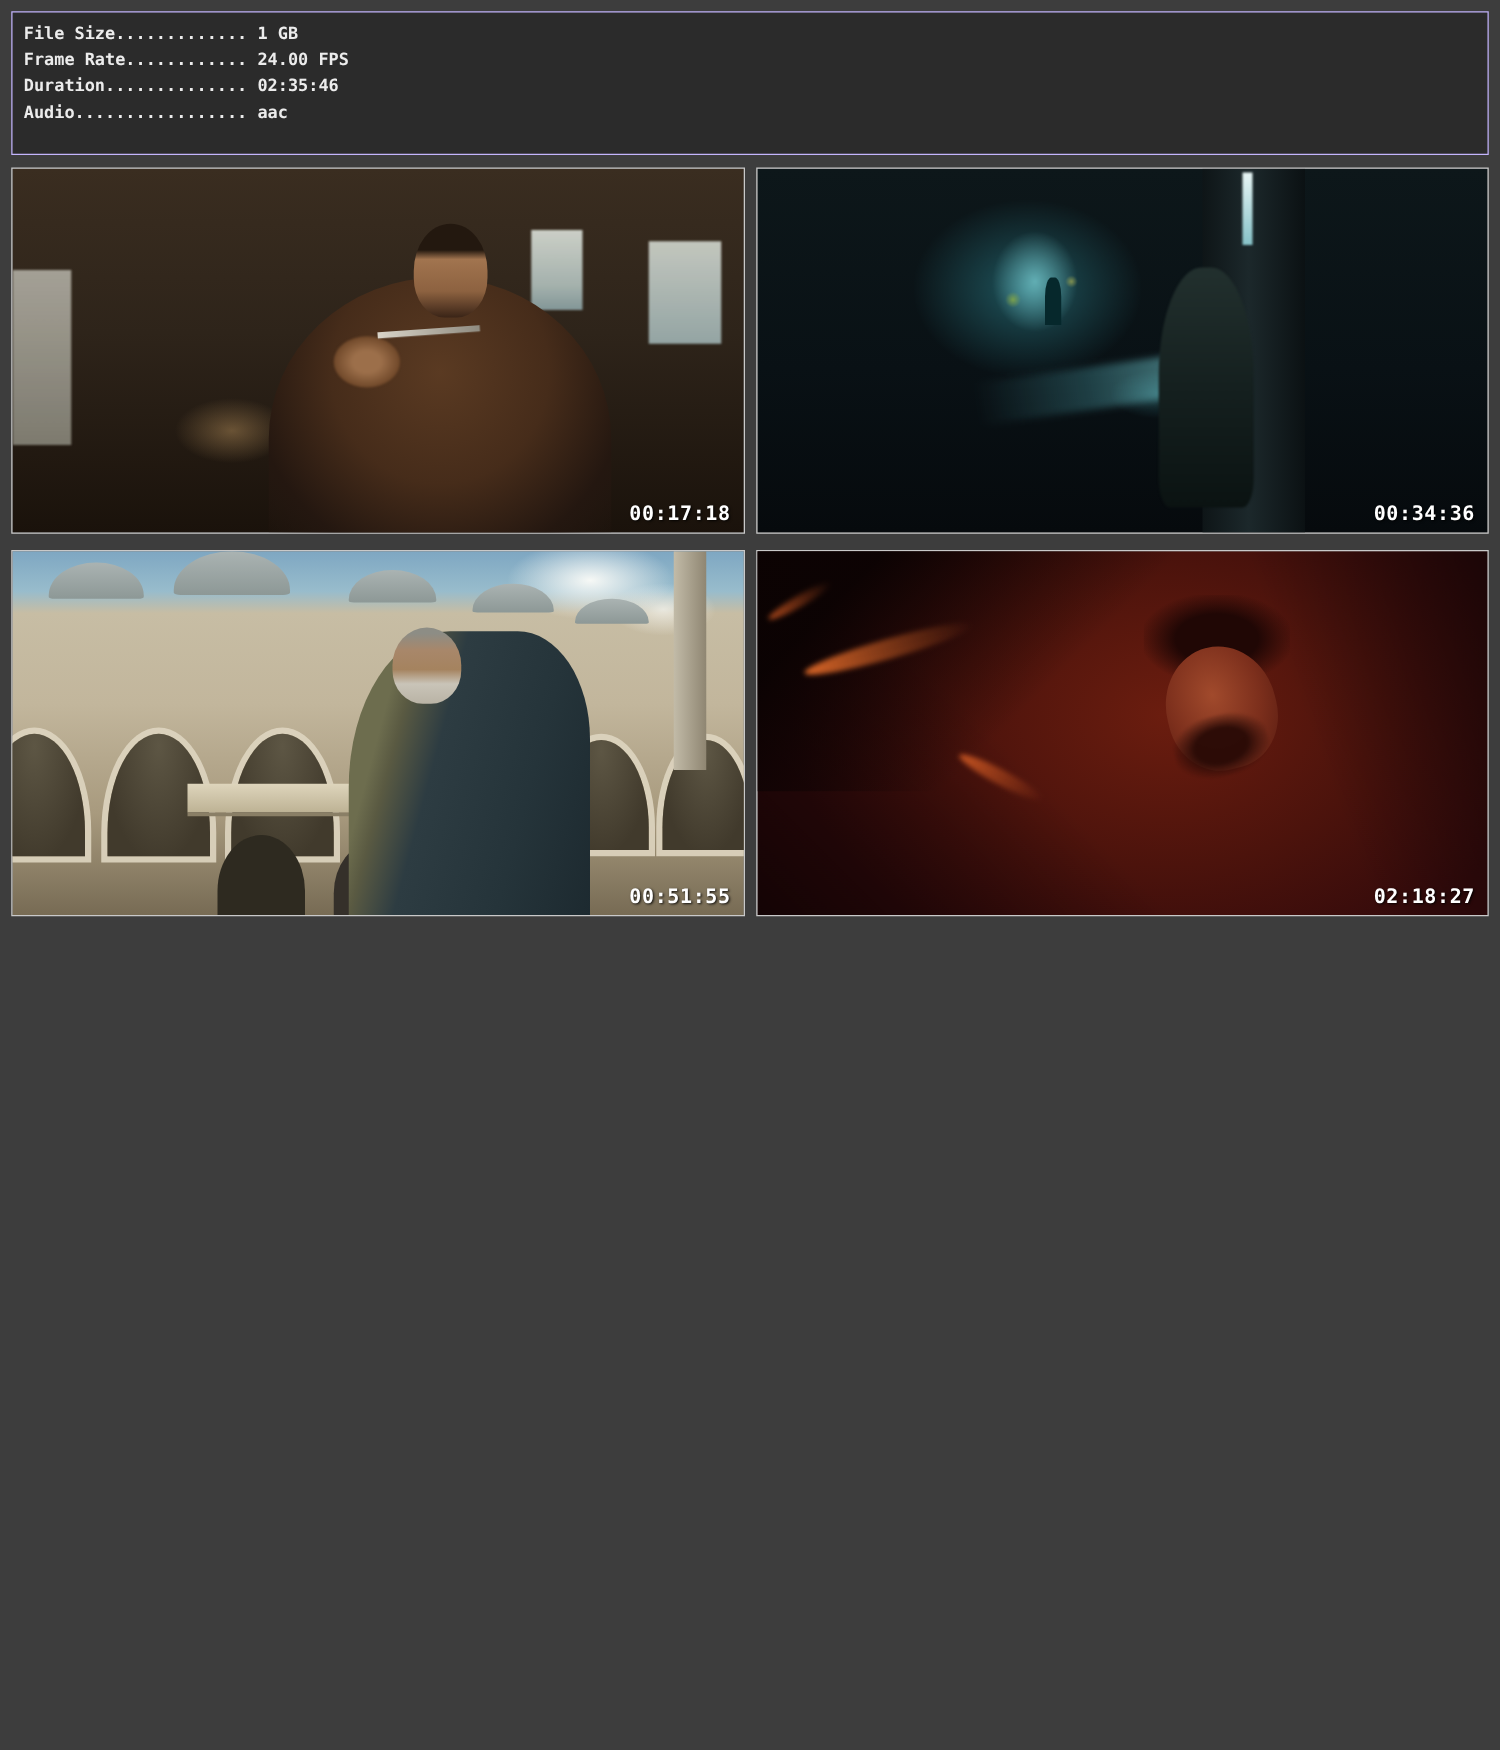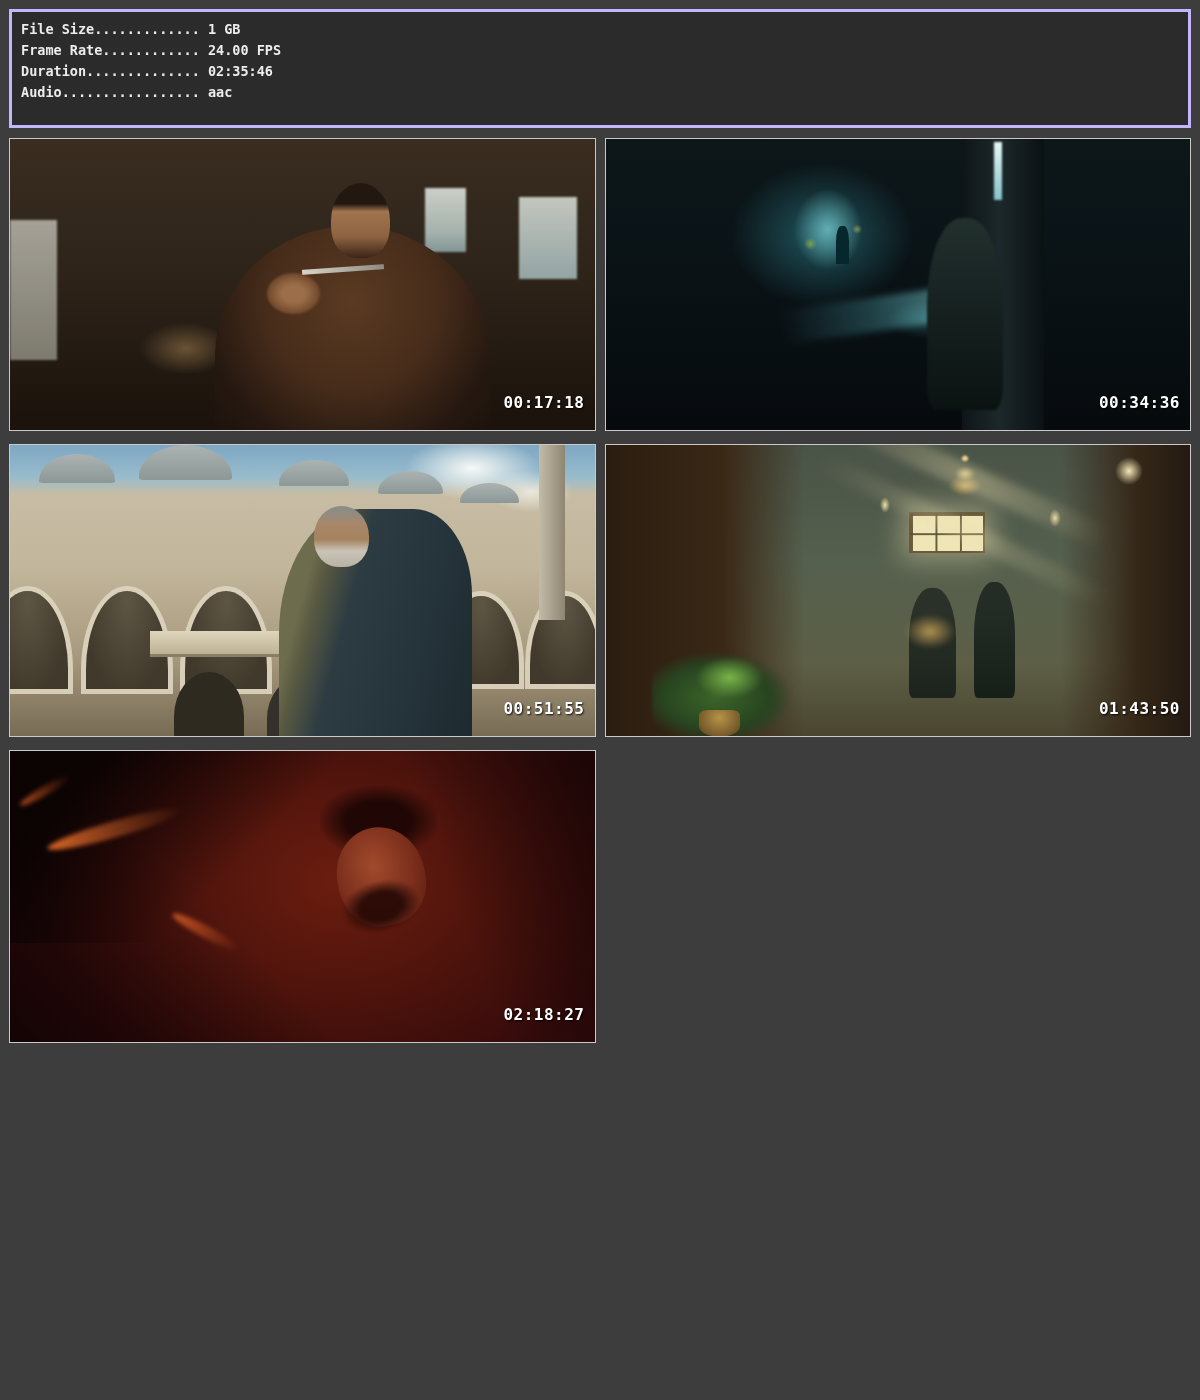--- a/index.html
+++ b/index.html
@@ -5,21 +5,21 @@
   * { margin:0; padding:0; box-sizing:border-box; }
   html,body { width:1200px; height:1400px; }
   body {
     background:#3d3d3d;
     font-family:"DejaVu Sans Mono", monospace;
     overflow:hidden;
     padding:9px;
   }
   
   .meta-panel {
-    border:3px solid #c4b5fd;
+    border:1px solid #c4b5fd;
     background:#2b2b2b;
     padding:7px 10px 22px 9px;
     margin-bottom:10px;
   }
   .meta-line {
     color:#ececec;
     font-weight:bold;
     font-size:13.5px;
     line-height:21px;
     white-space:pre;
@@ -33,21 +33,21 @@
   }
   .thumb {
     position:relative;
     height:293px;
     border:1px solid #c9c9c9;
     overflow:hidden;
     background-color:#101010;
   }
   .ts {
     position:absolute;
-    right:10px; bottom:18px;
+    right:10px; bottom:6px;
     font:bold 16px "DejaVu Sans Mono", monospace;
     letter-spacing:.5px;
     color:#ffffff;
     text-shadow:1px 1px 2px rgba(0,0,0,.85);
     z-index:9;
   }
   .shp { position:absolute; }
 
   
   .scene1 {
@@ -324,35 +324,20 @@
     <div class="shp s3-door1"></div>
     <div class="shp s3-door2"></div>
     <div class="shp s3-minaret"></div>
     <div class="shp s3-man"></div>
     <div class="shp s3-head"></div>
     <span class="ts">00:51:55</span>
   </div>
 
 
 
-  <div class="thumb scene6">
-    <div class="shp s6-window"></div>
-    <div class="shp s6-chandelier"></div>
-    <div class="shp s6-ray1"></div>
-    <div class="shp s6-ray2"></div>
-    <div class="shp s6-fig1"></div>
-    <div class="shp s6-fig2"></div>
-    <div class="shp s6-cart"></div>
-    <div class="shp s6-plant"></div>
-    <div class="shp s6-pot"></div>
-    <div class="shp s6-sconce1"></div>
-    <div class="shp s6-sconce2"></div>
-    <div class="shp s6-sconce3"></div>
-    <span class="ts">01:43:50</span>
-  </div>
 
 
   <div class="thumb scene8">
     <div class="shp s8-fold"></div>
     <div class="shp s8-hl1"></div>
     <div class="shp s8-hl2"></div>
     <div class="shp s8-hl3"></div>
     <div class="shp s8-hair"></div>
     <div class="shp s8-face"></div>
     <div class="shp s8-beard"></div>

